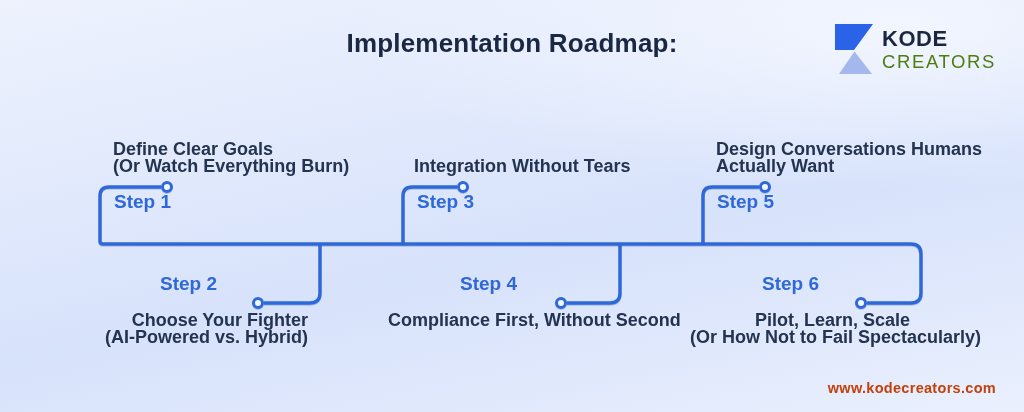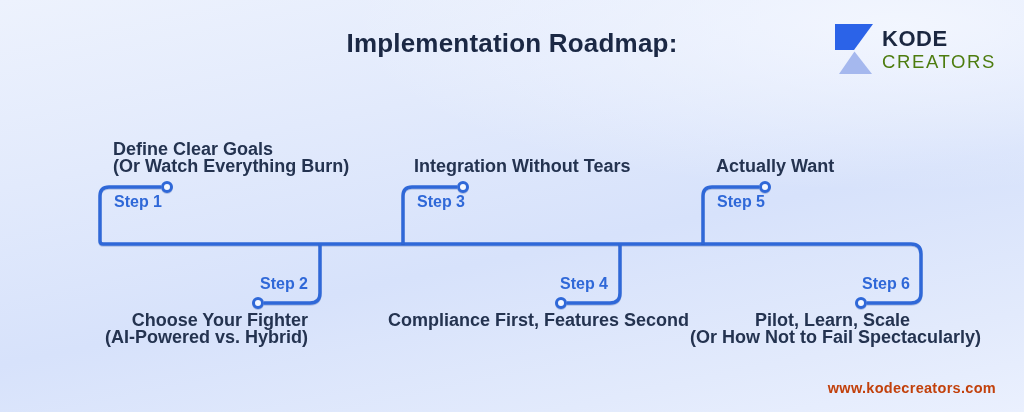--- a/index.html
+++ b/index.html
@@ -43,24 +43,24 @@
     fill: none; stroke: #2f68d8; stroke-width: 3.4px;
     filter: drop-shadow(0 1.5px 0.5px rgba(35, 70, 150, 0.25));
   }
   .milestone {
     fill: #f3f7ff; stroke: #2f68d8; stroke-width: 3px;
     filter: drop-shadow(0 1.5px 0.5px rgba(35, 70, 150, 0.25));
   }
 
   
   .step-label {
-    font-size: 16px; font-weight: 700; color: #2f68d8;
+    font-size: 19px; font-weight: 700; color: #2f68d8;
     white-space: nowrap; line-height: 17px;
   }
-  .step-label.align-right { text-align: right; }
+  .step-label.align-right { }
 
   
   .step-desc {
     font-size: 18px; font-weight: 700; line-height: 17px;
     color: #243350; white-space: nowrap;
   }
   .step-desc.align-right { text-align: right; }
 
   
   .website {
@@ -114,25 +114,26 @@
 </div>
 
 <div class="abs step-desc" style="left:414px; bottom:237px;">
   <div>Integration Without Tears</div>
   <div></div>
 </div>
 <div class="abs step-label" style="left:417px; top:193px;">Step 3</div>
 
 <div class="abs step-label align-right" style="left:460px; width:148px; top:275px;">Step 4</div>
 <div class="abs step-desc align-right" style="left:388px; width:220px; top:312px;">
-  <div>Compliance First, Features Second</div>
+  <div>Compliance First, Without Second</div>
   <div></div>
 </div>
 
 <div class="abs step-desc" style="left:716px; bottom:237px;">
+  <div>Design Conversations Humans</div>
   <div>Actually Want</div>
 </div>
 <div class="abs step-label" style="left:717px; top:193px;text-align:center;">Step 5</div>
 
 <div class="abs step-label align-right" style="left:762px; width:148px; top:275px;">Step 6</div>
 <div class="abs step-desc align-right" style="left:690px; width:220px; top:312px;">
   <div>Pilot, Learn, Scale</div>
   <div>(Or How Not to Fail Spectacularly)</div>
 </div>
 

